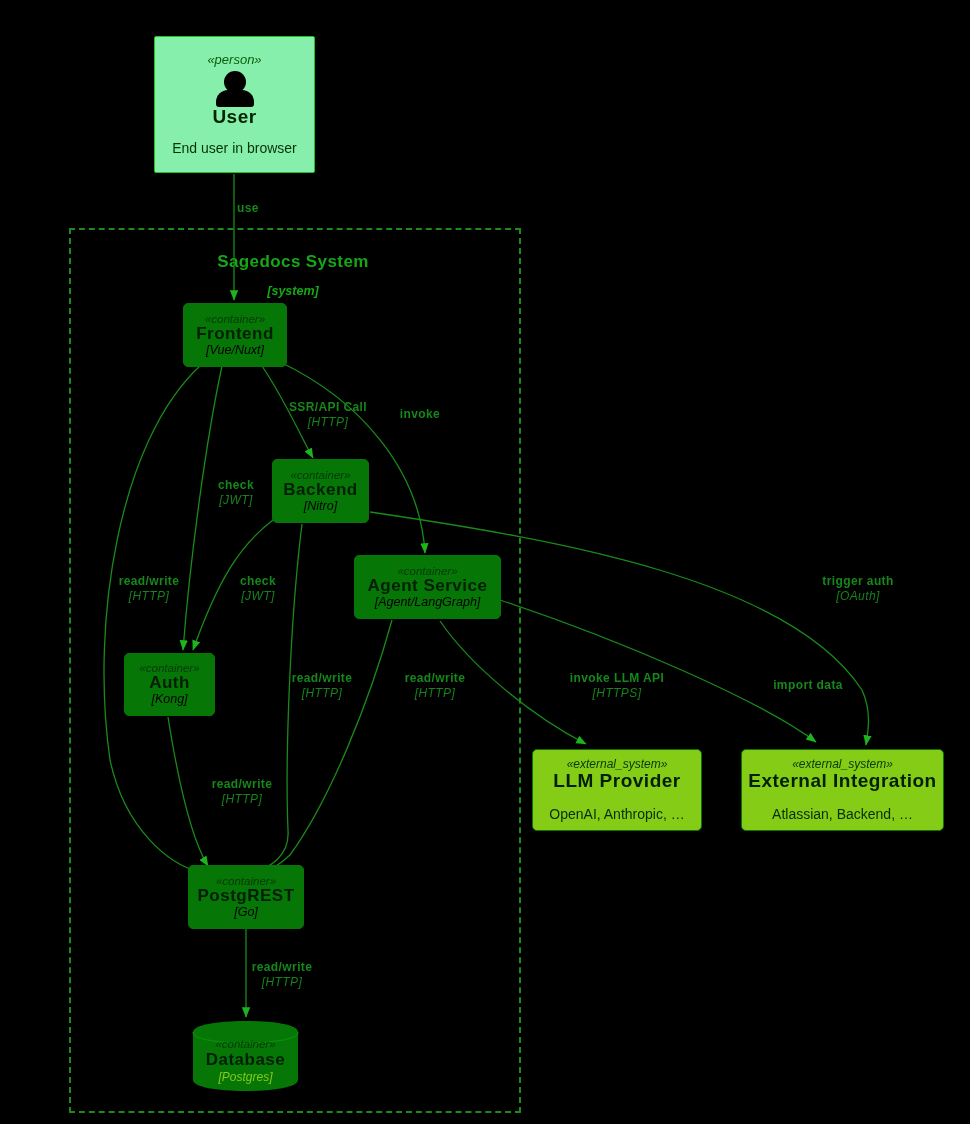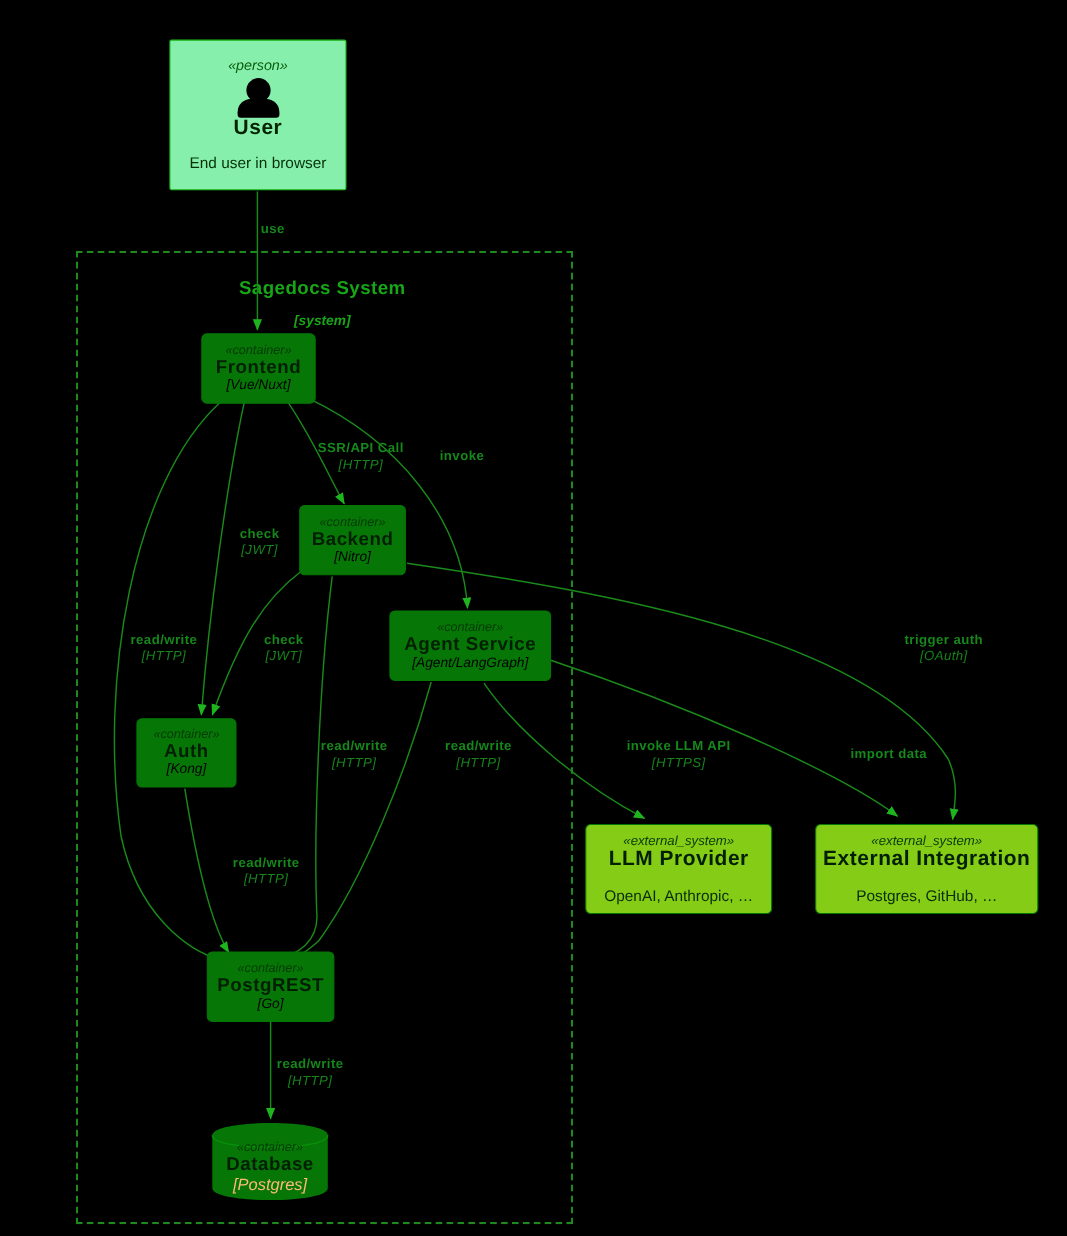--- a/index.html
+++ b/index.html
@@ -34,21 +34,21 @@
   .extsys .stereo{font-size:12px;}
   .extsys .title{font-size:19px;}
   .extsys .descr{font-size:14px;margin-top:14px;}
 
   .db{position:absolute;}
   .db .cyl{position:absolute;inset:0;}
   .db .inner{position:absolute;inset:0;display:flex;flex-direction:column;
        align-items:center;justify-content:center;text-align:center;padding-top:10px;}
   .db .stereo{font-size:11.5px;font-style:italic;color:#063a06;}
   .db .title{font-size:17px;font-weight:bold;color:#031f03;letter-spacing:.5px;}
-  .db .tech{font-size:15px;font-style:italic;color:#fdba74;}
+  .db .tech{font-size:12px;font-style:italic;color:#84cc16;}
 
   .boundary{position:absolute;border:2px dashed #1e8a1e;border-radius:1px;background:transparent;}
   .boundary-title{position:absolute;text-align:center;color:#16a616;font-weight:bold;
        font-size:17px;letter-spacing:.4px;}
   .boundary-sub{position:absolute;text-align:center;color:#16a616;font-weight:bold;font-size:12.5px;}
 
   .elabel{position:absolute;text-align:center;color:#15871b;font-weight:bold;font-size:12px;
        letter-spacing:.4px;line-height:1.25;white-space:nowrap;}
   .elabel .tech{display:block;font-weight:normal;font-style:italic;font-size:12px;color:#16831b;}
 </style>
@@ -151,21 +151,21 @@
 
   <div class="node extsys" style="left:532px;top:749px;width:170px;height:82px;">
     <div class="stereo">«external_system»</div>
     <div class="title">LLM Provider</div>
     <div class="descr">OpenAI, Anthropic, …</div>
   </div>
 
   <div class="node extsys" style="left:741px;top:749px;width:203px;height:82px;">
     <div class="stereo">«external_system»</div>
     <div class="title">External Integration</div>
-    <div class="descr">Postgres, GitHub, …</div>
+    <div class="descr">Atlassian, Backend, …</div>
   </div>
 
   <div class="elabel" style="left:208px;top:201px;width:80px;">
     <span>use</span>
   </div>
 
   <div class="elabel" style="left:268px;top:400px;width:120px;">
     <span>SSR/API Call</span>
     <span class="tech">[HTTP]</span>
   </div>

